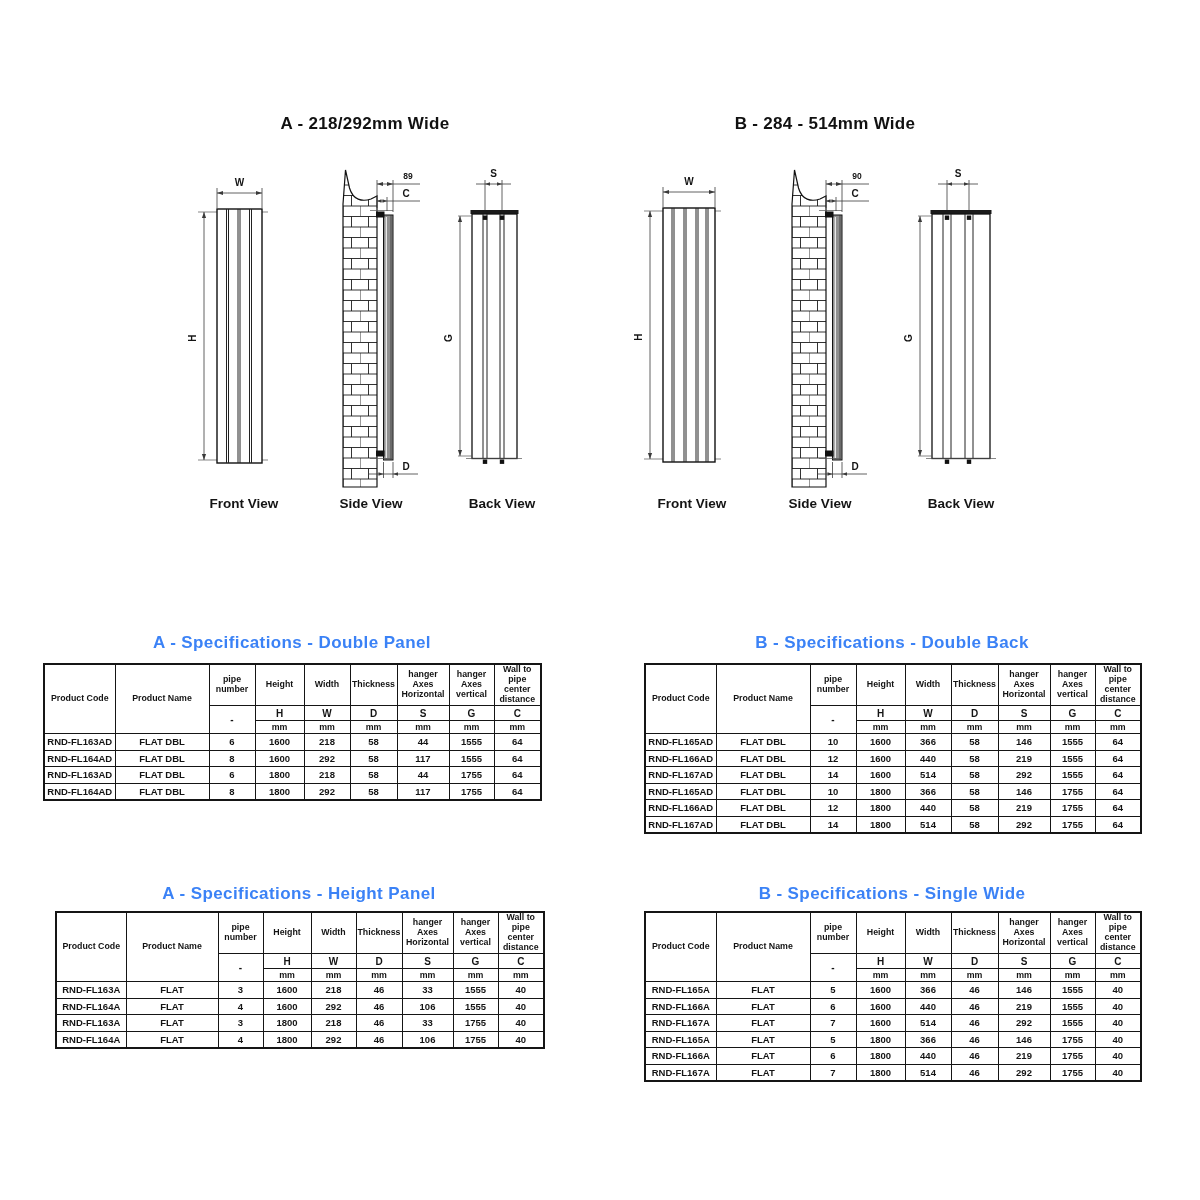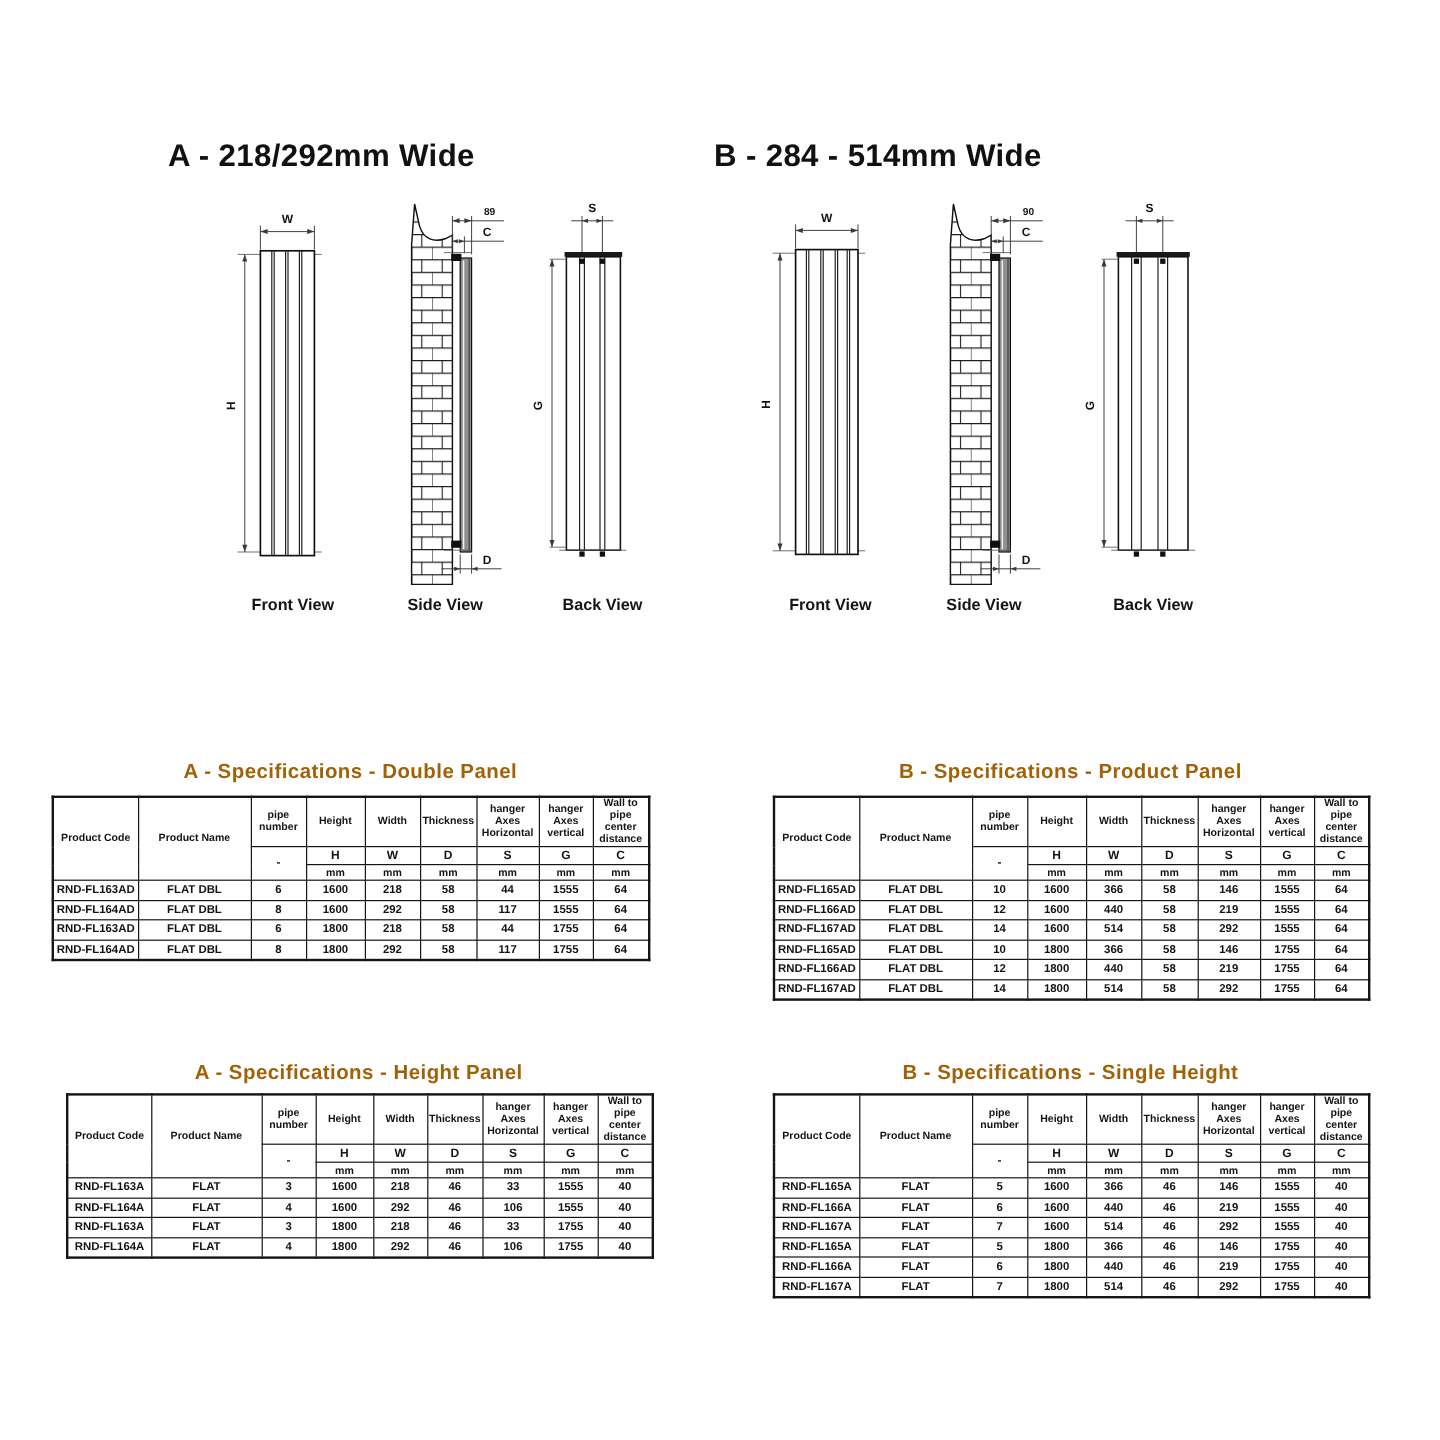--- a/index.html
+++ b/index.html
@@ -1,22 +1,22 @@
 <!DOCTYPE html>
 <html><head>
 <meta charset="utf-8">
 <style>
   html,body{margin:0;padding:0}
   body{
     width:1200px;height:1200px;position:relative;background:#ffffff;
     font-family:"Liberation Sans",sans-serif;color:#141414;overflow:hidden;
   }
   .abs{position:absolute}
-  .sec-title{font-weight:bold;font-size:26px;text-align:left;letter-spacing:.3px;color:#111}
-  .tbl-title{font-weight:bold;font-size:17px;text-align:center;letter-spacing:.4px;color:#a16207}
+  .sec-title{font-weight:bold;font-size:17px;text-align:center;letter-spacing:.3px;color:#111}
+  .tbl-title{font-weight:bold;font-size:17px;text-align:center;letter-spacing:.4px;color:#3b82f6}
   table.spec{border-collapse:collapse;table-layout:fixed;background:#fff;border:2px solid #151515}
   table.spec th,table.spec td{border:1px solid #151515;padding:0;text-align:center;vertical-align:middle;overflow:hidden}
   table.spec th{font-weight:bold}
   table.spec tr.lab th{font-size:8.8px;line-height:1.12;height:40px}
   table.spec th.big{font-size:10.5px}
   table.spec tr.sym th{font-size:10px;height:14px}
   table.spec tr.unit th{font-size:8.8px;height:12px}
   table.spec td{font-size:9.5px;font-weight:bold;height:15.5px}
   svg text{font-family:"Liberation Sans",sans-serif;font-weight:bold;fill:#141414}
   .vlab{font-size:13.5px}
@@ -351,21 +351,21 @@
         <td>1800</td>
         <td>292</td>
         <td>58</td>
         <td>117</td>
         <td>1755</td>
         <td>64</td>
       </tr>
     </tbody>
 </table>
 
-<div class="abs tbl-title" style="left:644px;top:633px;width:496px">B - Specifications - Product Panel</div>
+<div class="abs tbl-title" style="left:644px;top:633px;width:496px">B - Specifications - Double Back</div>
 <table class="spec abs" style="left:644px;top:663px;width:496px">
   <colgroup>
       <col style="width:71px">
       <col style="width:94px">
       <col style="width:46px">
       <col style="width:49px">
       <col style="width:46px">
       <col style="width:47px">
       <col style="width:52px">
       <col style="width:45px">
@@ -555,21 +555,21 @@
         <td>1800</td>
         <td>292</td>
         <td>46</td>
         <td>106</td>
         <td>1755</td>
         <td>40</td>
       </tr>
     </tbody>
 </table>
 
-<div class="abs tbl-title" style="left:644px;top:884px;width:496px">B - Specifications - Single Height</div>
+<div class="abs tbl-title" style="left:644px;top:884px;width:496px">B - Specifications - Single Wide</div>
 <table class="spec abs" style="left:644px;top:911px;width:496px">
   <colgroup>
       <col style="width:71px">
       <col style="width:94px">
       <col style="width:46px">
       <col style="width:49px">
       <col style="width:46px">
       <col style="width:47px">
       <col style="width:52px">
       <col style="width:45px">

